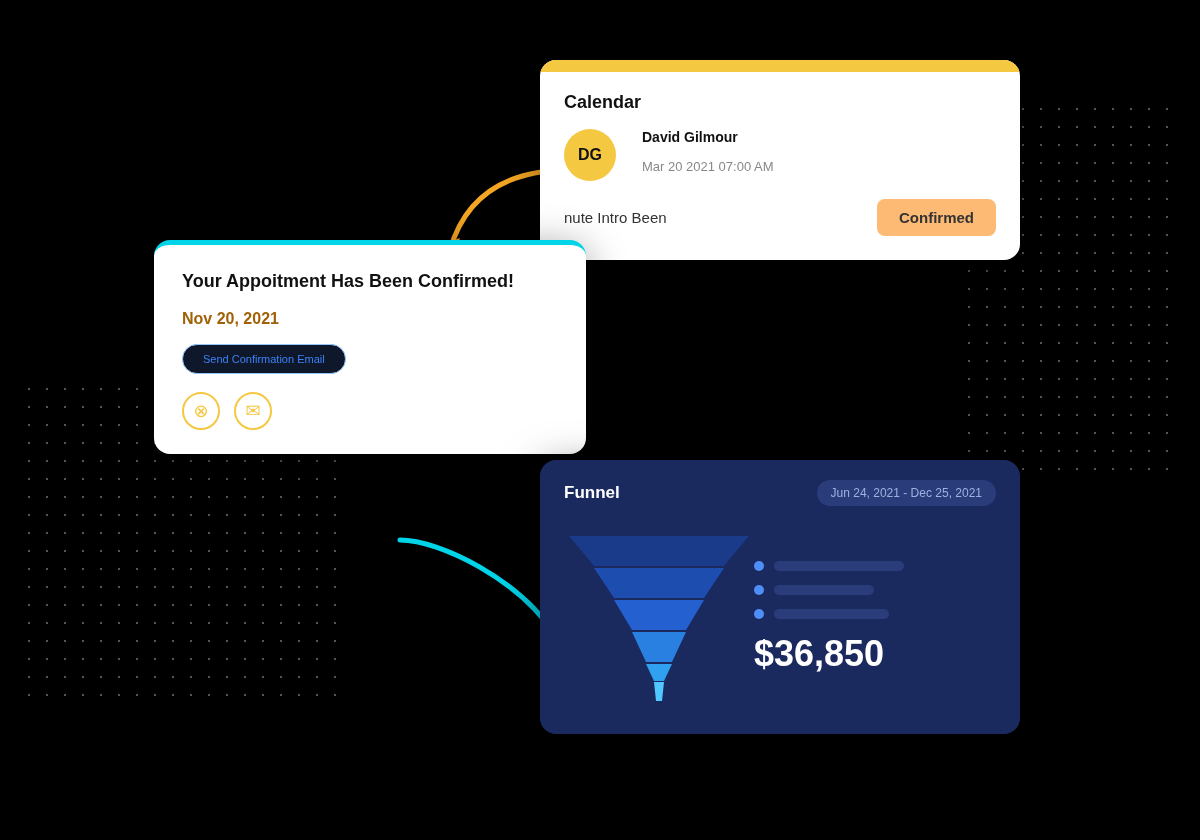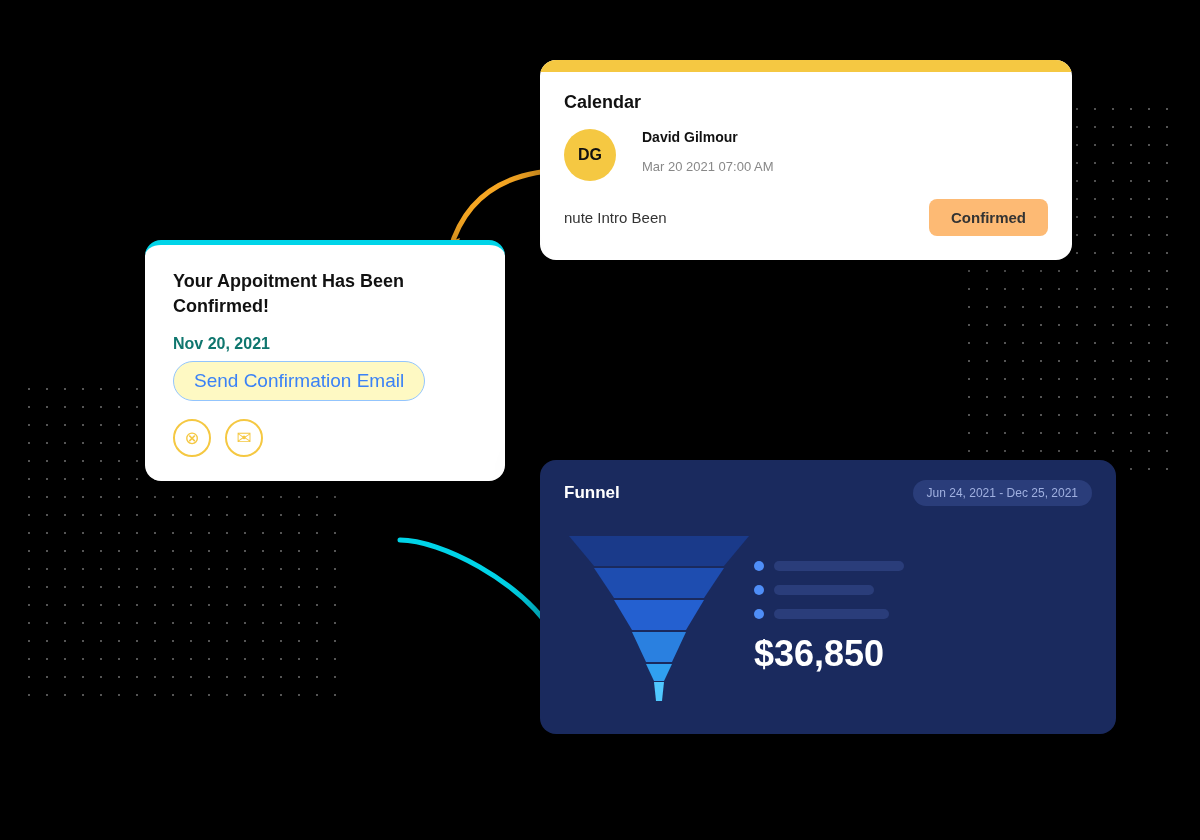--- a/index.html
+++ b/index.html
@@ -30,21 +30,21 @@
       top: 100px;
       width: 220px;
       height: 380px;
     }
 
     
     .calendar-card {
       position: absolute;
       top: 60px;
       left: 540px;
-      width: 532px;
+      width: 480px;
       background: #fff;
       border-radius: 16px;
       overflow: hidden;
       box-shadow: 0 8px 40px rgba(0,0,0,0.4);
     }
     .calendar-card-header {
       background: #f5c842;
       height: 12px;
     }
     .calendar-card-body {
@@ -101,52 +101,52 @@
       padding: 10px 22px;
       font-size: 15px;
       font-weight: 600;
       color: #333;
     }
 
     
     .appointment-card {
       position: absolute;
       top: 240px;
-      left: 145px;
-      width: 360px;
+      left: 154px;
+      width: 432px;
       background: #fff;
       border-radius: 16px;
       overflow: hidden;
       box-shadow: 0 8px 40px rgba(0,0,0,0.4);
       border-top: 5px solid #00d4e8;
     }
     .appointment-card-body {
       padding: 24px 28px 24px;
     }
     .appointment-title {
       font-size: 18px;
       font-weight: 800;
       color: #111;
       line-height: 1.4;
       margin-bottom: 16px;
     }
     .appointment-date {
       font-size: 16px;
       font-weight: 600;
-      color: #0f766e;
-      margin-bottom: 8px;
+      color: #a16207;
+      margin-bottom: 16px;
     }
     .send-email-btn {
       display: inline-block;
-      background: #fef9c3;
+      background: #0f172a;
       color: #3b82f6;
       border: 1.5px solid #93c5fd;
       border-radius: 20px;
       padding: 8px 20px;
-      font-size: 19px;
+      font-size: 11px;
       font-weight: 500;
       margin-bottom: 18px;
       cursor: pointer;
     }
     .appointment-icons {
       display: flex;
       gap: 14px;
       align-items: center;
     }
     .icon-circle {
@@ -159,21 +159,21 @@
       justify-content: center;
       color: #f5c842;
       font-size: 18px;
     }
 
     
     .funnel-card {
       position: absolute;
       top: 460px;
       left: 540px;
-      width: 576px;
+      width: 480px;
       background: #1a2a5e;
       border-radius: 16px;
       overflow: hidden;
       box-shadow: 0 8px 40px rgba(0,0,0,0.5);
     }
     .funnel-card-body {
       padding: 20px 24px 24px;
     }
     .funnel-header-row {
       display: flex;

